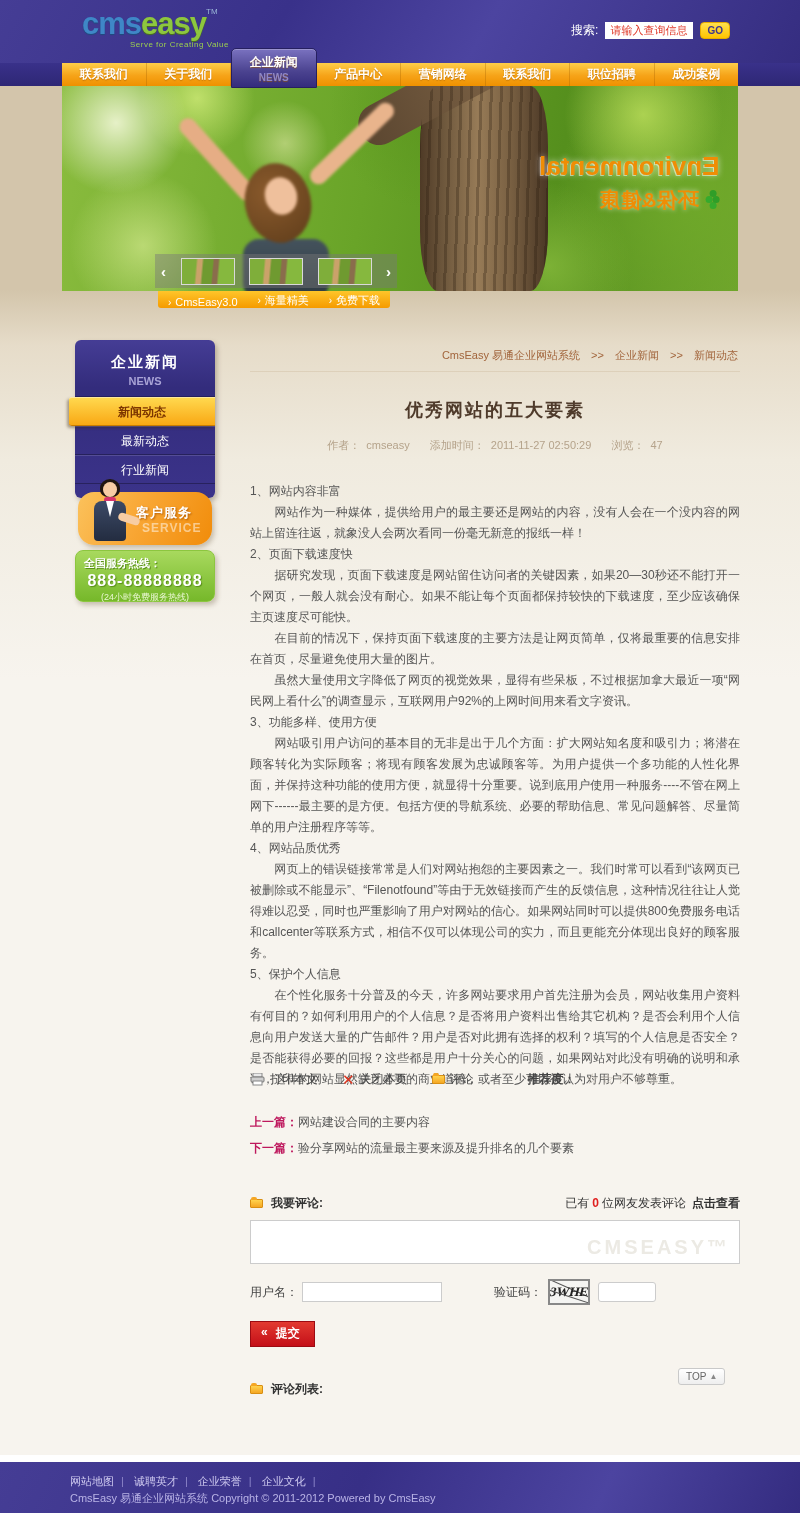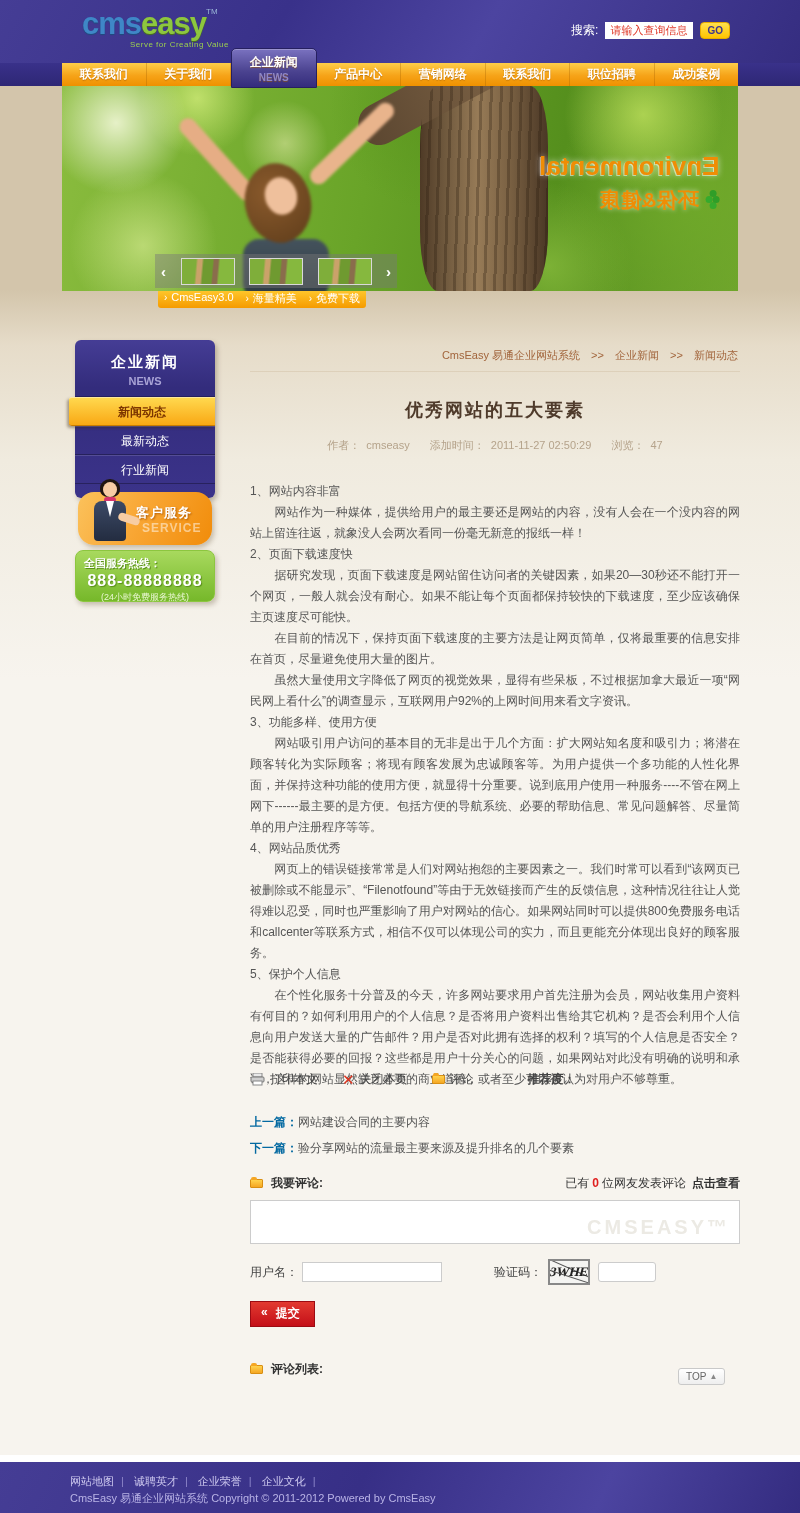--- a/index.html
+++ b/index.html
@@ -77,23 +77,23 @@
     text-shadow:0 0 6px rgba(255,255,255,.65),1px 1px 0 rgba(255,255,255,.5); }
   .cap-cn { font-size:21px; font-weight:bold; color:#ef8d05; margin-top:6px;
     text-shadow:0 0 5px rgba(255,255,255,.6); display:flex; align-items:center; gap:6px; }
   .clover { display:inline-block; width:7px; height:7px; background:#2f9e28; border-radius:50%;
     box-shadow:7px 0 0 #35aa2d,3px -6px 0 #2f9e28,3px 6px 0 #35aa2d; margin-right:8px; }
   .carousel { position:absolute; left:93px; top:168px; width:242px; height:34px;
     background:rgba(120,120,120,.45); display:flex; align-items:center; justify-content:space-between; padding:0 6px; }
   .car-arrow { color:#fff; font-size:15px; font-weight:bold; cursor:pointer; line-height:1; }
   .thumb { width:54px; height:27px; border:1px solid #d9d9d9; cursor:pointer;
     background:linear-gradient(95deg,#7fae3a 0 26%,#caa26a 30% 37%,#6f9a30 41% 57%,#8a6d4c 60% 67%,#86b83e 71%); }
-  .quicklinks { position:absolute; left:158px; top:291px; width:208px; height:17px;
+  .quicklinks { position:absolute; left:158px; top:291px; width:232px; height:17px;
     background:linear-gradient(#ffc52a,#f59b00); border-radius:0 0 3px 3px;
-    display:flex; align-items:flex-start; justify-content:space-around; }
+    display:flex; align-items:flex-end; justify-content:space-around; }
   .ql-item { color:#fff; font-size:11px; cursor:pointer; white-space:nowrap; }
   .ql-item .ar { font-size:10px; margin-right:4px; }
   
   .side-news { position:absolute; left:75px; top:340px; width:140px;
     background:linear-gradient(180deg,#453d95,#332c7c 30%,#3b338a);
     border-radius:6px; box-shadow:2px 3px 5px rgba(90,70,40,.35); padding-bottom:14px; }
   .side-news-head { text-align:center; padding:13px 0 9px; border-bottom:1px solid #262060; }
   .side-news-title { color:#fff; font-size:15px; font-weight:bold; letter-spacing:2px; }
   .side-news-sub { color:#a9a3d6; font-size:11px; font-weight:bold; margin-top:3px; }
   .side-item { height:29px; line-height:29px; text-align:center; color:#fff; font-size:12px;
@@ -143,23 +143,23 @@
   .x-ico { color:#e0341f; font-weight:bold; font-size:15px; line-height:1; }
   .folder-ico { display:inline-block; width:13px; height:9px; background:linear-gradient(#ffd34e,#f5a623);
     border:1px solid #d98f12; border-radius:1px; position:relative; }
   .folder-ico::before { content:""; position:absolute; left:0; top:-3px; width:6px; height:3px;
     background:#f5a623; border-radius:2px 2px 0 0; }
   .rating-label { font-weight:bold; color:#444; margin-left:30px; }
   .stars { color:#c9c2b8; font-size:15px; letter-spacing:2px; }
   .pn { margin-top:0; }
   .pn-row { margin-top:26px; }
   .pn-row + .pn-row { margin-top:9px; }
-  .pn-label { font-weight:bold; color:#0369a1; }
+  .pn-label { font-weight:bold; color:#be185d; }
   .pn-link { color:#555; cursor:pointer; }
-  .cmt-head { margin-top:18px; display:flex; align-items:center; padding-bottom:6px; }
+  .cmt-head { margin-top:38px; display:flex; align-items:center; padding-bottom:6px; }
   .cmt-title { font-weight:bold; color:#333; margin-left:8px; }
   .cmt-right { margin-left:auto; color:#333; }
   .cmt-count { color:#e02020; font-weight:bold; margin:0 3px; }
   .cmt-view { font-weight:bold; cursor:pointer; margin-left:6px; }
   .cmt-box { position:relative; margin-top:2px; }
   .cmt-textarea { width:490px; height:44px; border:1px solid #ccc; background:#fff; resize:none;
     font-family:inherit; font-size:12px; padding:4px; outline:none; }
   .watermark { position:absolute; right:10px; bottom:8px; font-size:20px; font-weight:bold;
     color:#eceae4; letter-spacing:3px; pointer-events:none; }
   .form-row { margin-top:12px; display:flex; align-items:center; }

